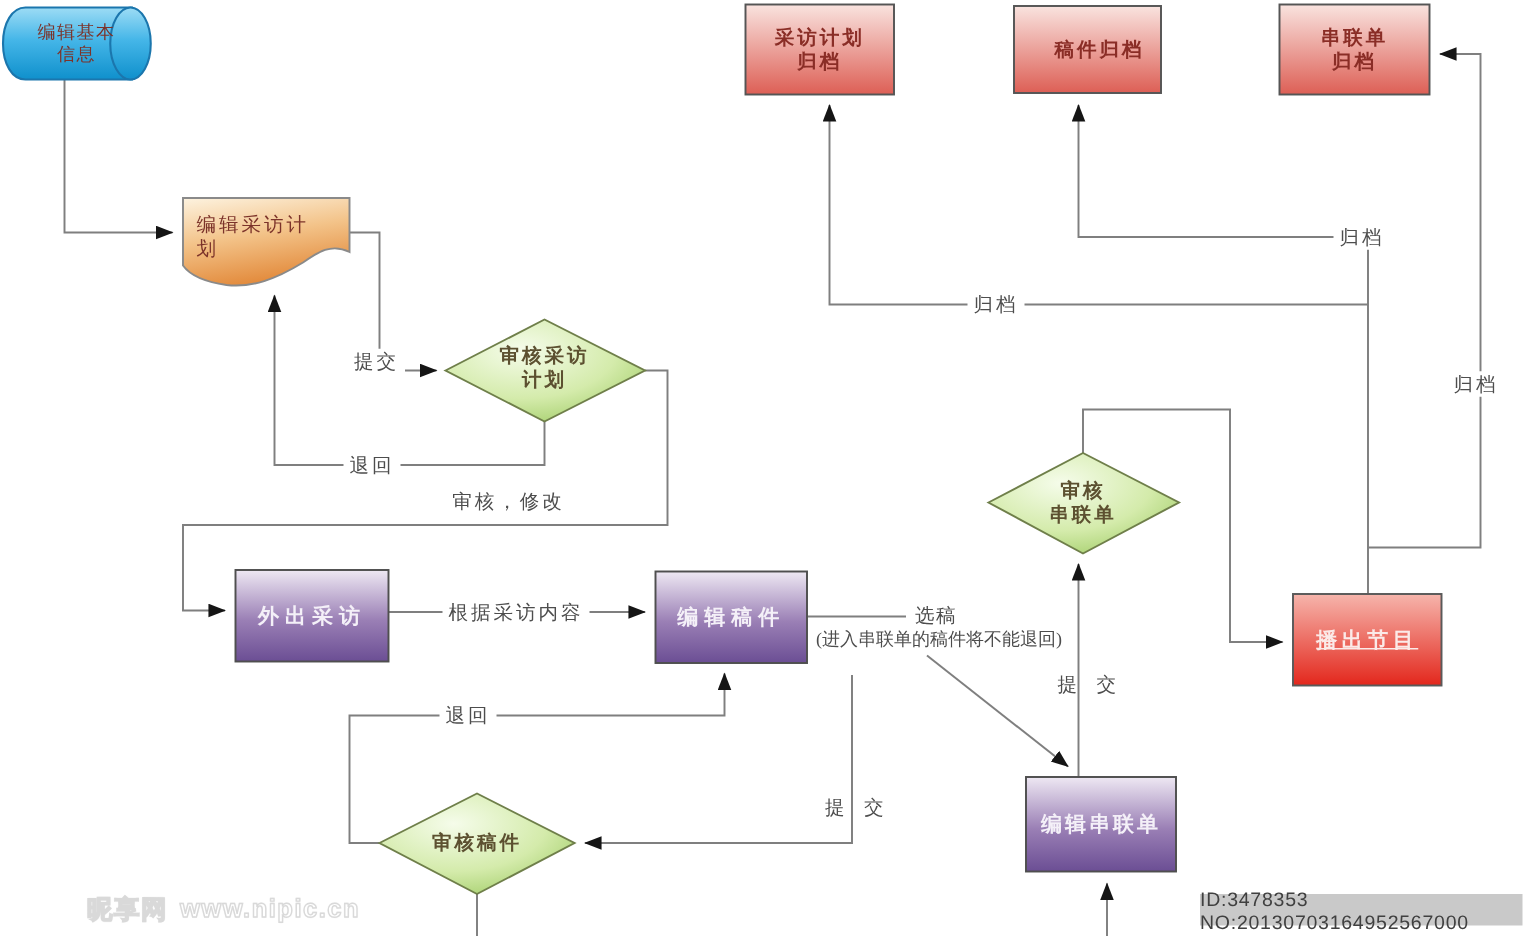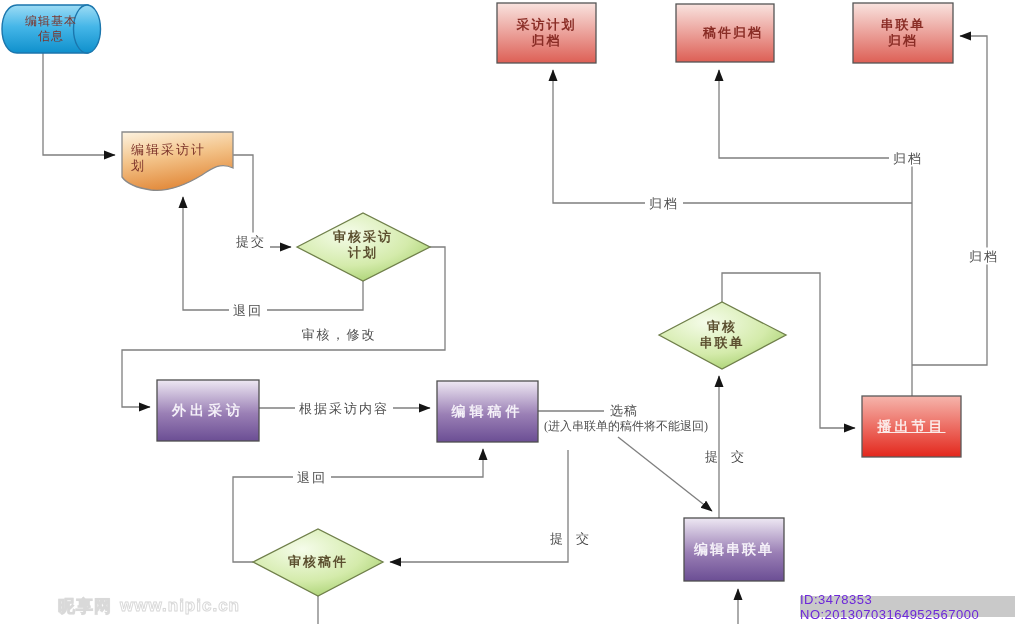--- a/index.html
+++ b/index.html
@@ -25,21 +25,21 @@
   .txt-broadcast{color:#fbeae8;font-weight:bold;font-size:14px;letter-spacing:3px;}
   .doc-label{justify-content:flex-start;text-align:left;}
   .note-label{font-size:12px;letter-spacing:0;}
   .wm-left{
     position:absolute;left:18px;top:592px;height:28px;display:flex;align-items:center;gap:8px;
     color:#ffffff;font-weight:bold;font-size:17px;
     -webkit-text-stroke:0.9px #d9d9d9;text-shadow:0 0 1px #cfcfcf;letter-spacing:1px;margin-left:40px;
   }
   .wm-bar{
     position:absolute;left:800px;top:596px;width:215px;height:21px;background:#c9c9c9;
-    color:#6d28d9;font-size:13px;display:flex;align-items:center;justify-content:center;
+    color:#404040;font-size:13px;display:flex;align-items:center;justify-content:center;
     letter-spacing:0.5px;
   }
 </style>
 </head>
 <body>
 
 <div class="stage">
 
   <svg width="1024" height="624" viewBox="0 0 1024 624">
     <defs>

